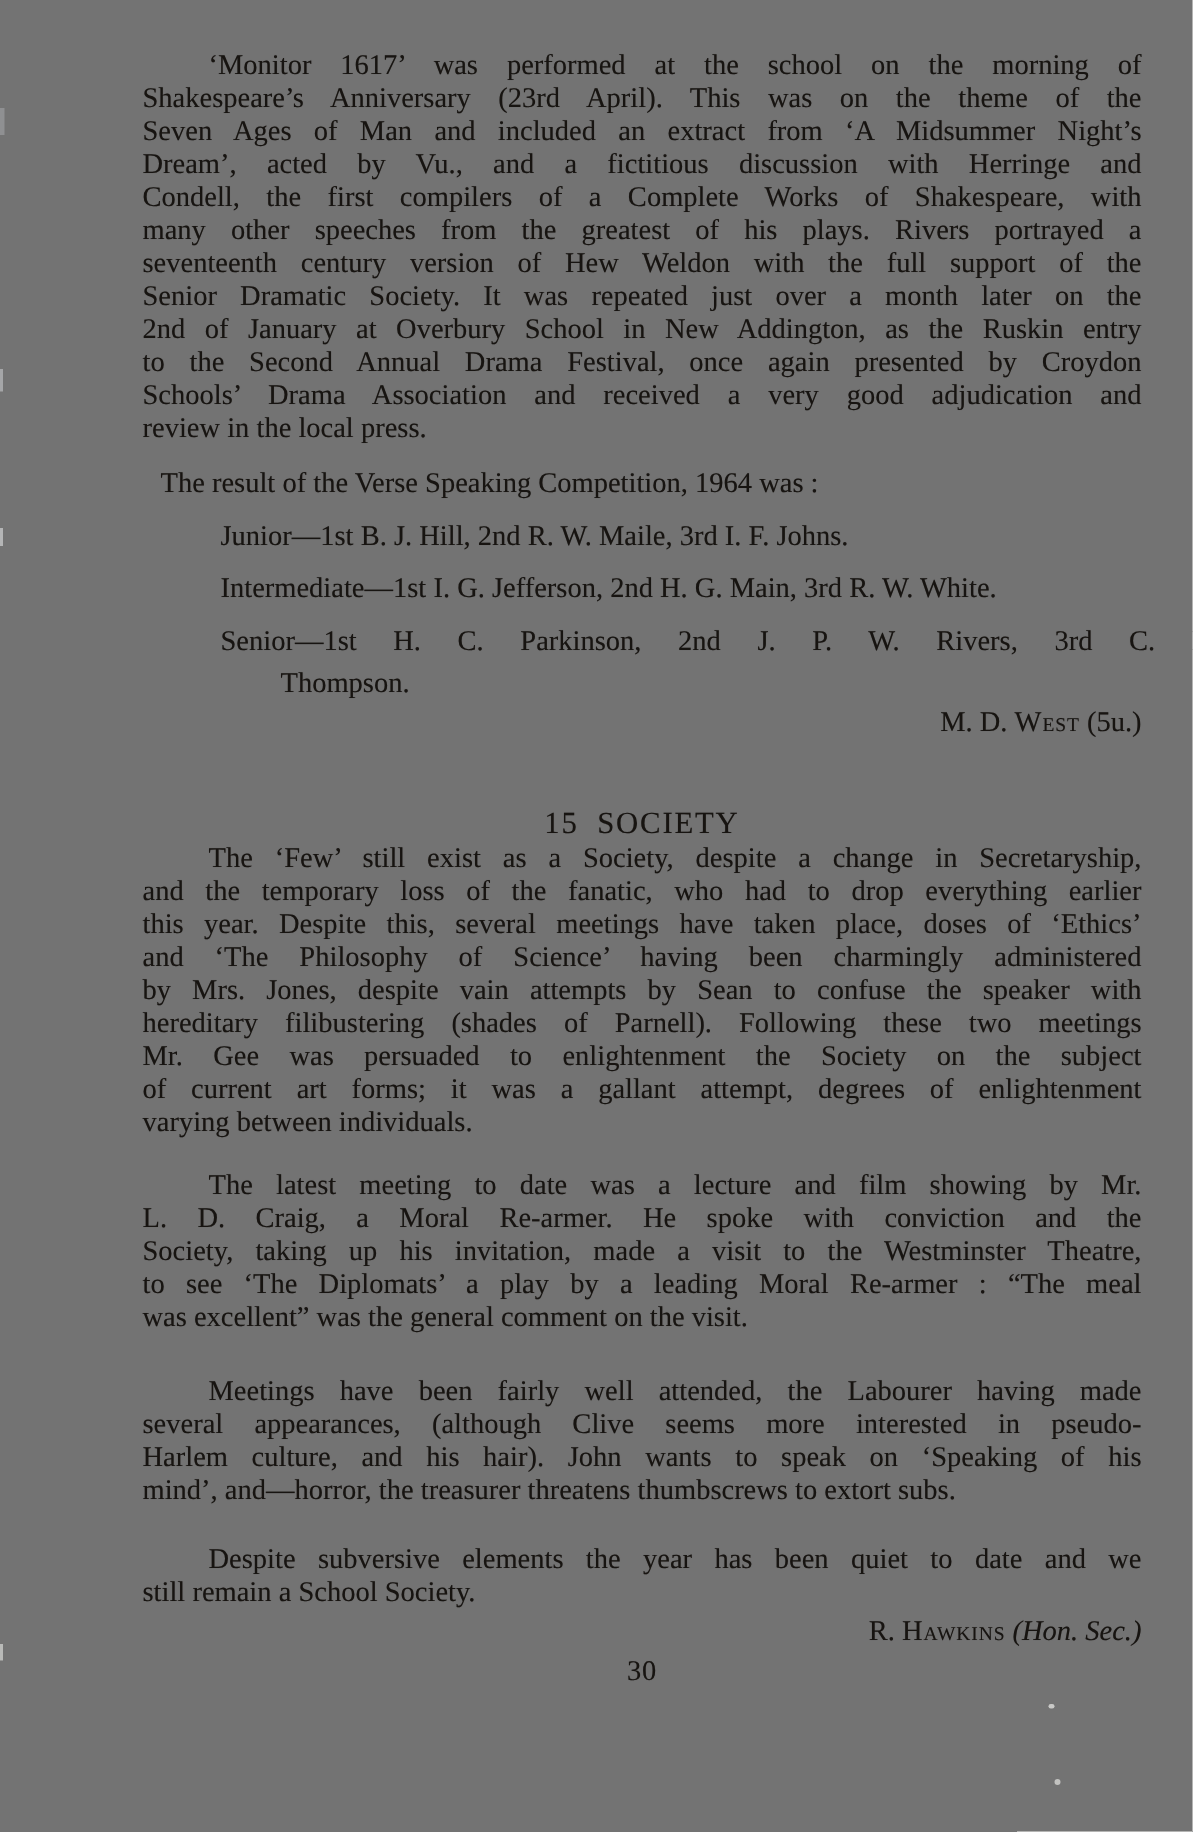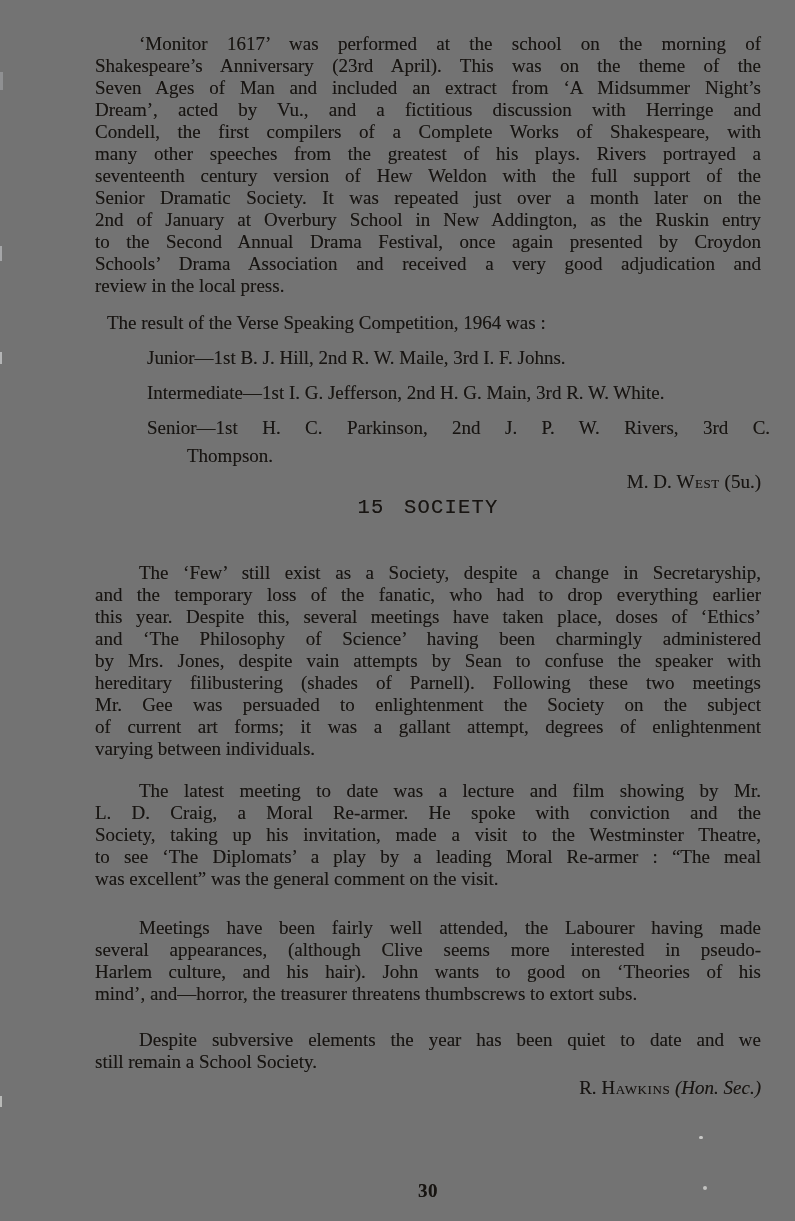--- a/index.html
+++ b/index.html
@@ -60,27 +60,27 @@
   .speck2 { left: 703px; top: 1186px; width: 4px; height: 4px; background:#c2c2c0; border-radius: 2px; }
 
   
   #para-monitor   { top: 33px;  }
   #verse-intro    { top: 312px; }
   #res-junior     { top: 347px; }
   #res-intermediate { top: 382px; }
   #res-senior-1   { top: 417px; }
   #res-senior-2   { top: 445px; }
   #sig-west       { top: 471px; }
-  #section-heading{ top: 497px; font-family: Liberation Mono, monospace; }
+  #section-heading{ top: 538px; }
   #para-few       { top: 562px; }
   #para-latest    { top: 780px; }
   #para-meetings  { top: 917px; }
   #para-despite   { top: 1029px; }
   #sig-hawkins    { top: 1077px; }
-  #page-number    { top: 1180px; font-weight: bold; }
+  #page-number    { top: 1104px; }
 </style>
 </head>
 <body>
 
 <div class="page">
 
   <div class="edge-mark m1"></div>
   <div class="edge-mark m2"></div>
   <div class="edge-mark m3"></div>
   <div class="edge-mark m4"></div>
@@ -134,21 +134,21 @@
       <div class="ln first">The latest meeting to date was a lecture and film showing by Mr.</div>
       <div class="ln">L. D. Craig, a Moral Re-armer. He spoke with conviction and the</div>
       <div class="ln">Society, taking up his invitation, made a visit to the Westminster Theatre,</div>
       <div class="ln">to see ‘The Diplomats’ a play by a leading Moral Re-armer : “The meal</div>
       <div class="ln last">was excellent” was the general comment on the visit.</div>
     </div>
 
   <div id="para-meetings" class="block para">
       <div class="ln first">Meetings have been fairly well attended, the Labourer having made</div>
       <div class="ln">several appearances, (although Clive seems more interested in pseudo-</div>
-      <div class="ln">Harlem culture, and his hair). John wants to good on ‘Theories of his</div>
+      <div class="ln">Harlem culture, and his hair). John wants to speak on ‘Speaking of his</div>
       <div class="ln last">mind’, and—horror, the treasurer threatens thumbscrews to extort subs.</div>
     </div>
 
   <div id="para-despite" class="block para">
       <div class="ln first">Despite subversive elements the year has been quiet to date and we</div>
       <div class="ln last">still remain a School Society.</div>
     </div>
 
   <div id="sig-hawkins" class="block sig sig-hawkins">
     <span>R. </span><span class="sc">Hawkins</span><span class="it"> (Hon. Sec.)</span>

